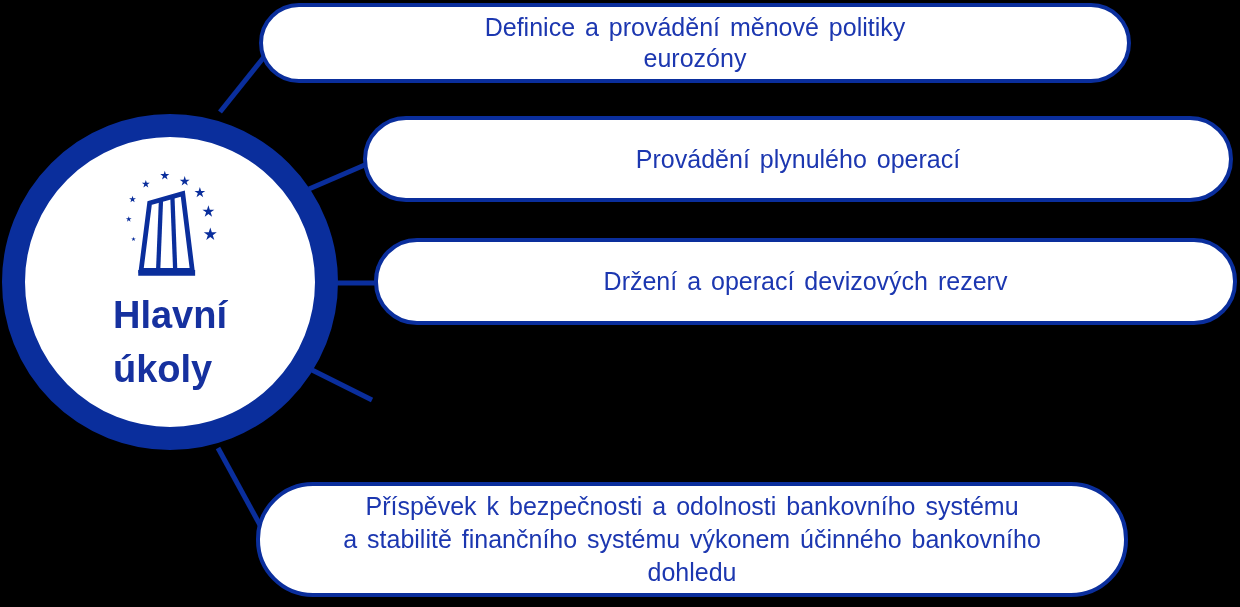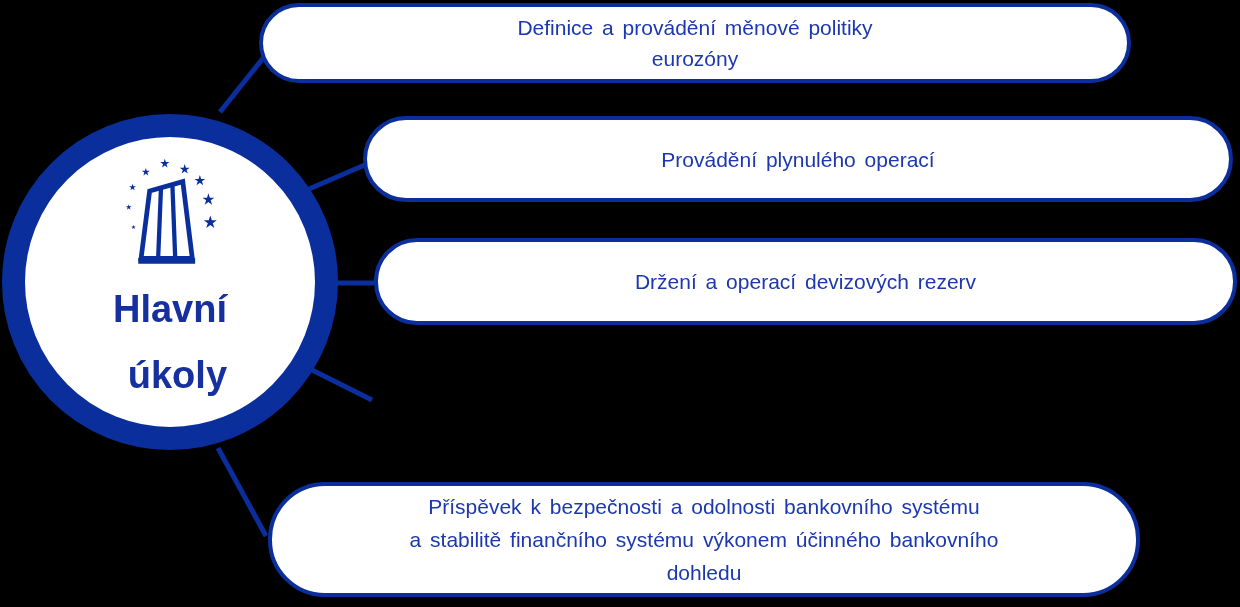--- a/index.html
+++ b/index.html
@@ -14,37 +14,37 @@
   body{font-family:"Liberation Sans","DejaVu Sans",sans-serif;}
   .canvas{
     position:relative;width:1240px;height:607px;background:var(--bg);overflow:hidden;
   }
   .connectors{position:absolute;left:0;top:0;width:1240px;height:607px;z-index:0;}
   .connectors line{stroke:var(--outline);stroke-width:5;}
   .task-box{
     position:absolute;z-index:1;background:var(--box-fill);
     border:4px solid var(--outline);
     display:flex;align-items:center;justify-content:center;
-    color:var(--box-text);font-size:21px;line-height:31px;
+    color:var(--box-text);font-size:25px;line-height:31px;
     text-align:center;word-spacing:3px;
   }
   .task-box .label{white-space:pre-line;width:100%;}
   .b1{left:259px;top:3px;width:872px;height:80px;border-radius:40px;}
   .b2{left:363px;top:116px;width:870px;height:86px;border-radius:43px;}
   .b3{left:374px;top:238px;width:863px;height:87px;border-radius:43px;}
   .b4{left:363px;top:360px;width:872px;height:85px;border-radius:42px;}
-  .b5{left:268px;top:482px;width:872px;height:115px;border-radius:57px;line-height:33px;}
+  .b5{left:256px;top:482px;width:872px;height:115px;border-radius:57px;line-height:33px;}
   .hub{
     position:absolute;z-index:1;left:2px;top:114px;width:336px;height:336px;
     background:var(--box-fill);border:23px solid var(--outline);border-radius:50%;
     display:flex;flex-direction:column;align-items:center;justify-content:center;
   }
   .hub-label{
-    color:var(--hub-text);font-weight:bold;font-size:38px;line-height:66px;
-    text-align:right;white-space:pre-line;margin-top:10px;
+    color:var(--hub-text);font-weight:bold;font-size:38px;line-height:54px;
+    text-align:left;white-space:pre-line;margin-top:10px;
   }
   .logo{display:block;}
   .logo .star{fill:var(--outline);}
   .logo .tower-outline{fill:var(--box-fill);stroke:var(--outline);stroke-width:5;stroke-linejoin:miter;}
   .logo .tower-line{stroke:var(--outline);fill:none;}
 </style>
 </head>
 <body>
 
 <div class="canvas">

